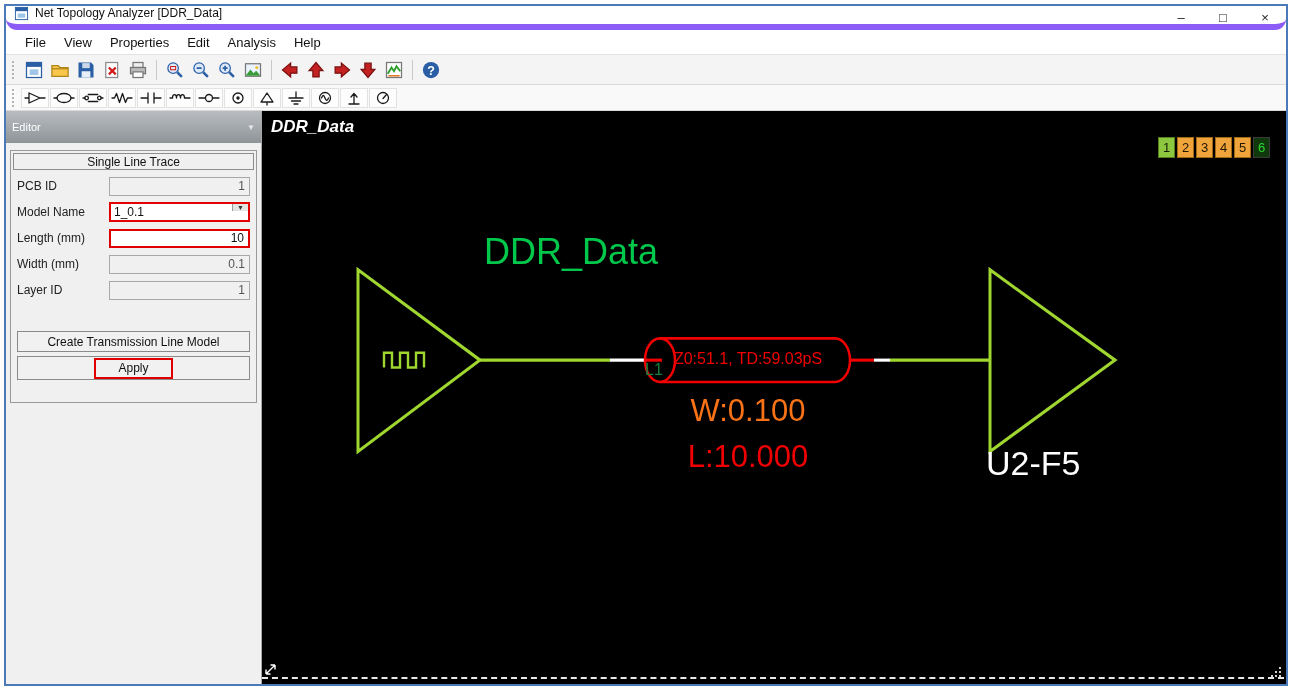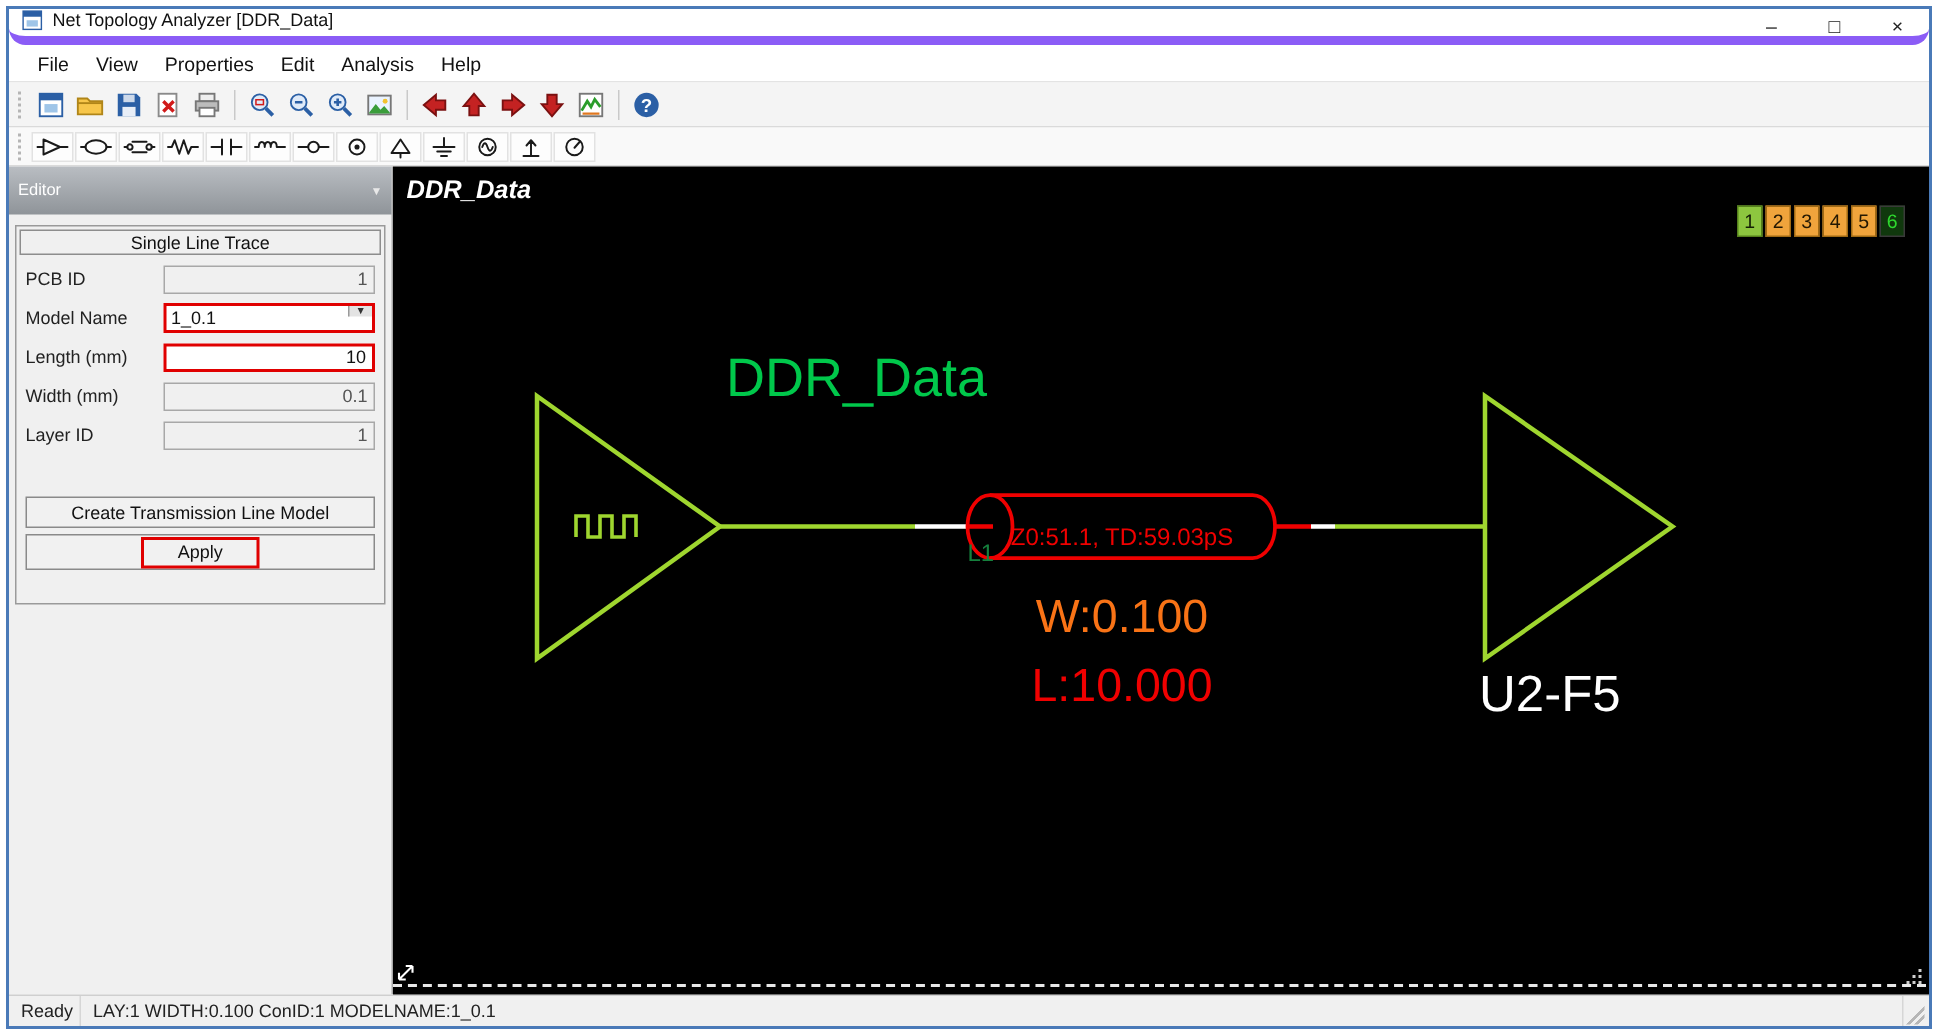--- a/index.html
+++ b/index.html
@@ -386,19 +386,14 @@
         <rect x="9" y="0" width="2" height="2" fill="#cfcfcf"></rect>
           <rect x="5" y="4" width="2" height="2" fill="#cfcfcf"></rect>
           <rect x="9" y="4" width="2" height="2" fill="#cfcfcf"></rect>
           <rect x="1" y="8" width="2" height="2" fill="#cfcfcf"></rect>
           <rect x="5" y="8" width="2" height="2" fill="#cfcfcf"></rect>
           <rect x="9" y="8" width="2" height="2" fill="#cfcfcf"></rect>
       </svg>
     </div>
   </div>
 
-  <footer class="statusbar">
-    <span class="scell ready">Ready</span>
-    <span class="scell info">LAY:1 WIDTH:0.100 ConID:1 MODELNAME:1_0.1</span>
-    <span class="sgrip"></span>
-  </footer>
 
 </div>
 
 </body></html>

